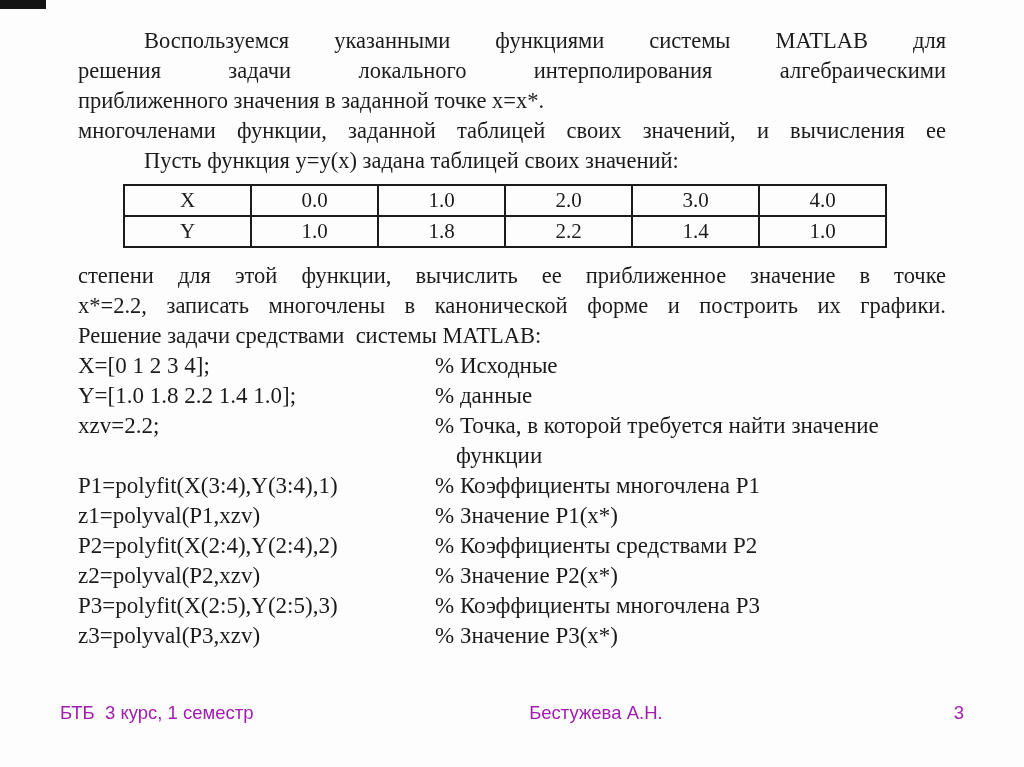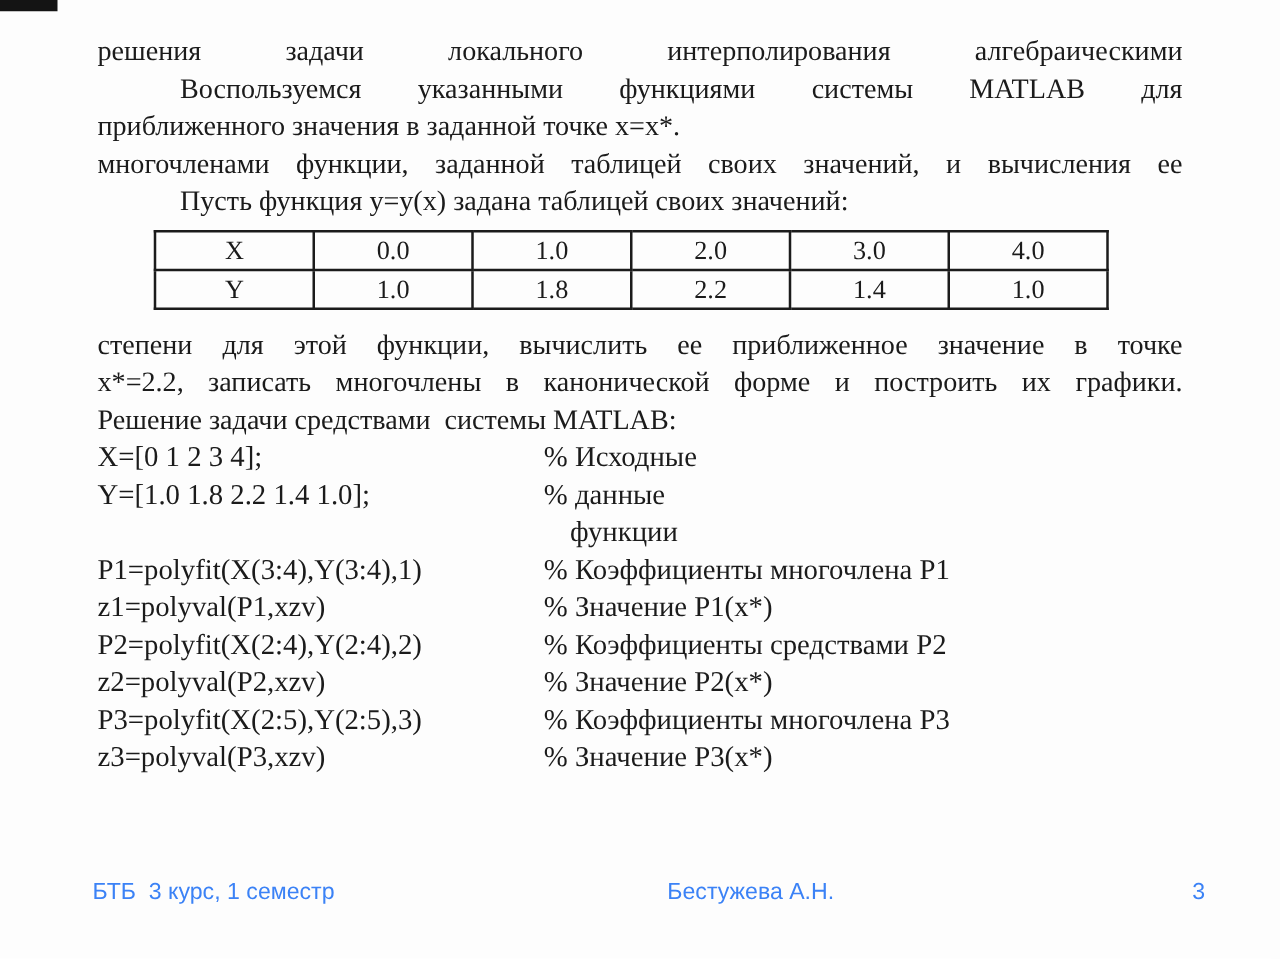--- a/index.html
+++ b/index.html
@@ -55,44 +55,44 @@
   }
   .coderow .code {
     width: 357px;
     flex: 0 0 357px;
     white-space: pre;
   }
   .coderow .comment { white-space: pre; }
   .comment.cont { padding-left: 21px; text-align: right; }
   .footer {
     position: absolute;
-    left: 74px;
+    left: 60px;
     right: 60px;
     top: 702px;
     display: flex;
     align-items: baseline;
     font-family: "Liberation Sans", "DejaVu Sans", sans-serif;
     font-size: 18.5px;
-    color: #3b82f6;
+    color: #a21caf;
   }
   .footer-left  { flex: 1; text-align: left;  white-space: pre; }
   .footer-center{ flex: 1; text-align: right; white-space: pre; }
   .footer-right { flex: 1; text-align: right; white-space: pre; }
 </style>
 </head>
 <body>
 
 <div class="slide">
 
   <div class="corner-artifact"></div>
 
   <div class="content">
 
+    <div class="line just indent">Воспользуемся указанными функциями системы MATLAB для</div>
     <div class="line just">решения задачи локального интерполирования алгебраическими</div>
-    <div class="line just indent">Воспользуемся указанными функциями системы MATLAB для</div>
     <div class="line">приближенного значения в заданной точке x=x*.</div>
     <div class="line just">многочленами функции, заданной таблицей своих значений, и вычисления ее</div>
 
     <div class="line indent">Пусть функция y=y(x) задана таблицей своих значений:</div>
 
     <table class="vals">
       <tbody>
           <tr>
         <td>X</td>
         <td>0.0</td>
@@ -116,20 +116,24 @@
     <div class="line just">x*=2.2, записать многочлены в канонической форме и построить их графики.</div>
     <div class="line">Решение задачи средствами  системы MATLAB:</div>
 
     <div class="coderow">
       <div class="code">X=[0 1 2 3 4];</div>
       <div class="comment">% Исходные</div>
     </div>
     <div class="coderow">
       <div class="code">Y=[1.0 1.8 2.2 1.4 1.0];</div>
       <div class="comment">% данные</div>
+    </div>
+    <div class="coderow">
+      <div class="code">xzv=2.2;</div>
+      <div class="comment">% Точка, в которой требуется найти значение</div>
     </div>
     <div class="coderow">
       <div class="code"></div>
       <div class="comment cont">функции</div>
     </div>
     <div class="coderow">
       <div class="code">P1=polyfit(X(3:4),Y(3:4),1)</div>
       <div class="comment">% Коэффициенты многочлена P1</div>
     </div>
     <div class="coderow">

